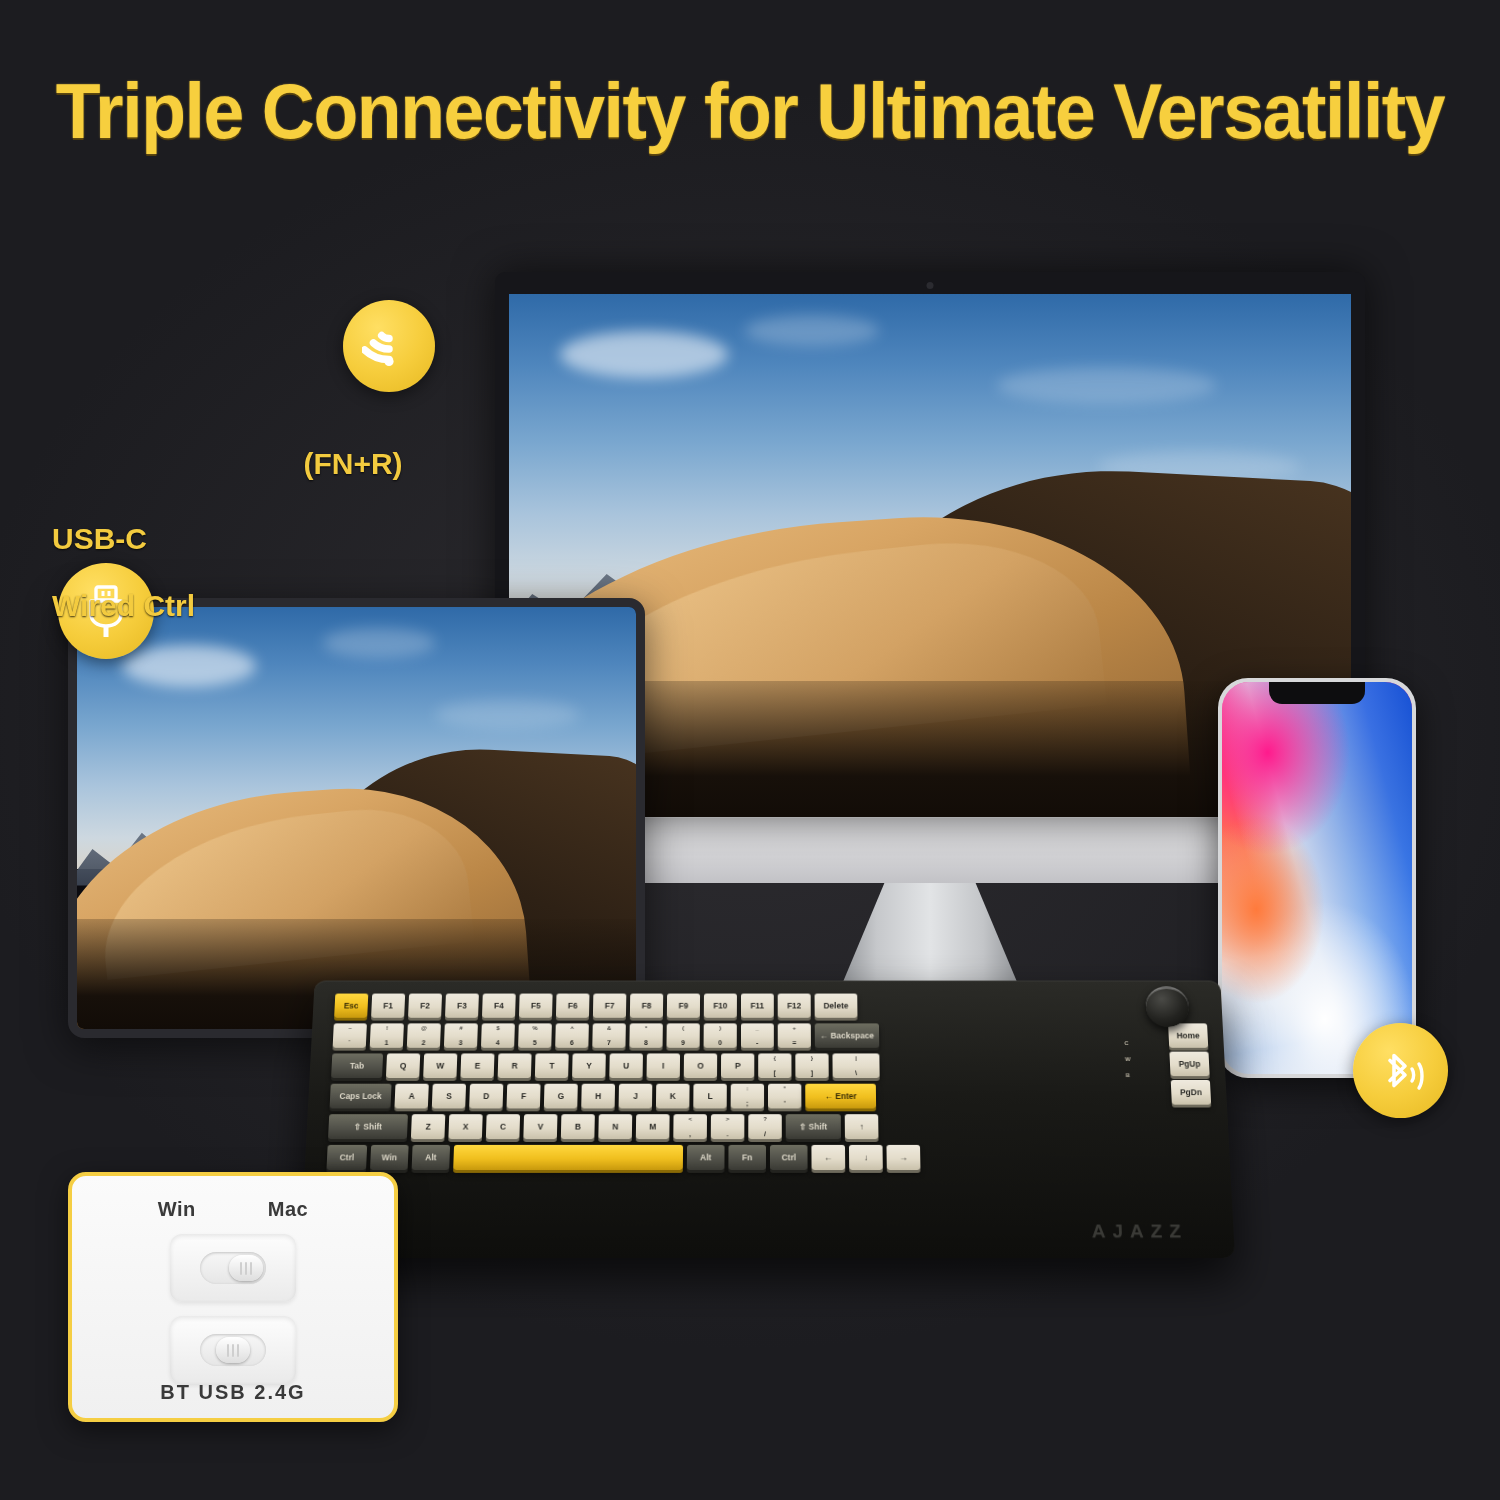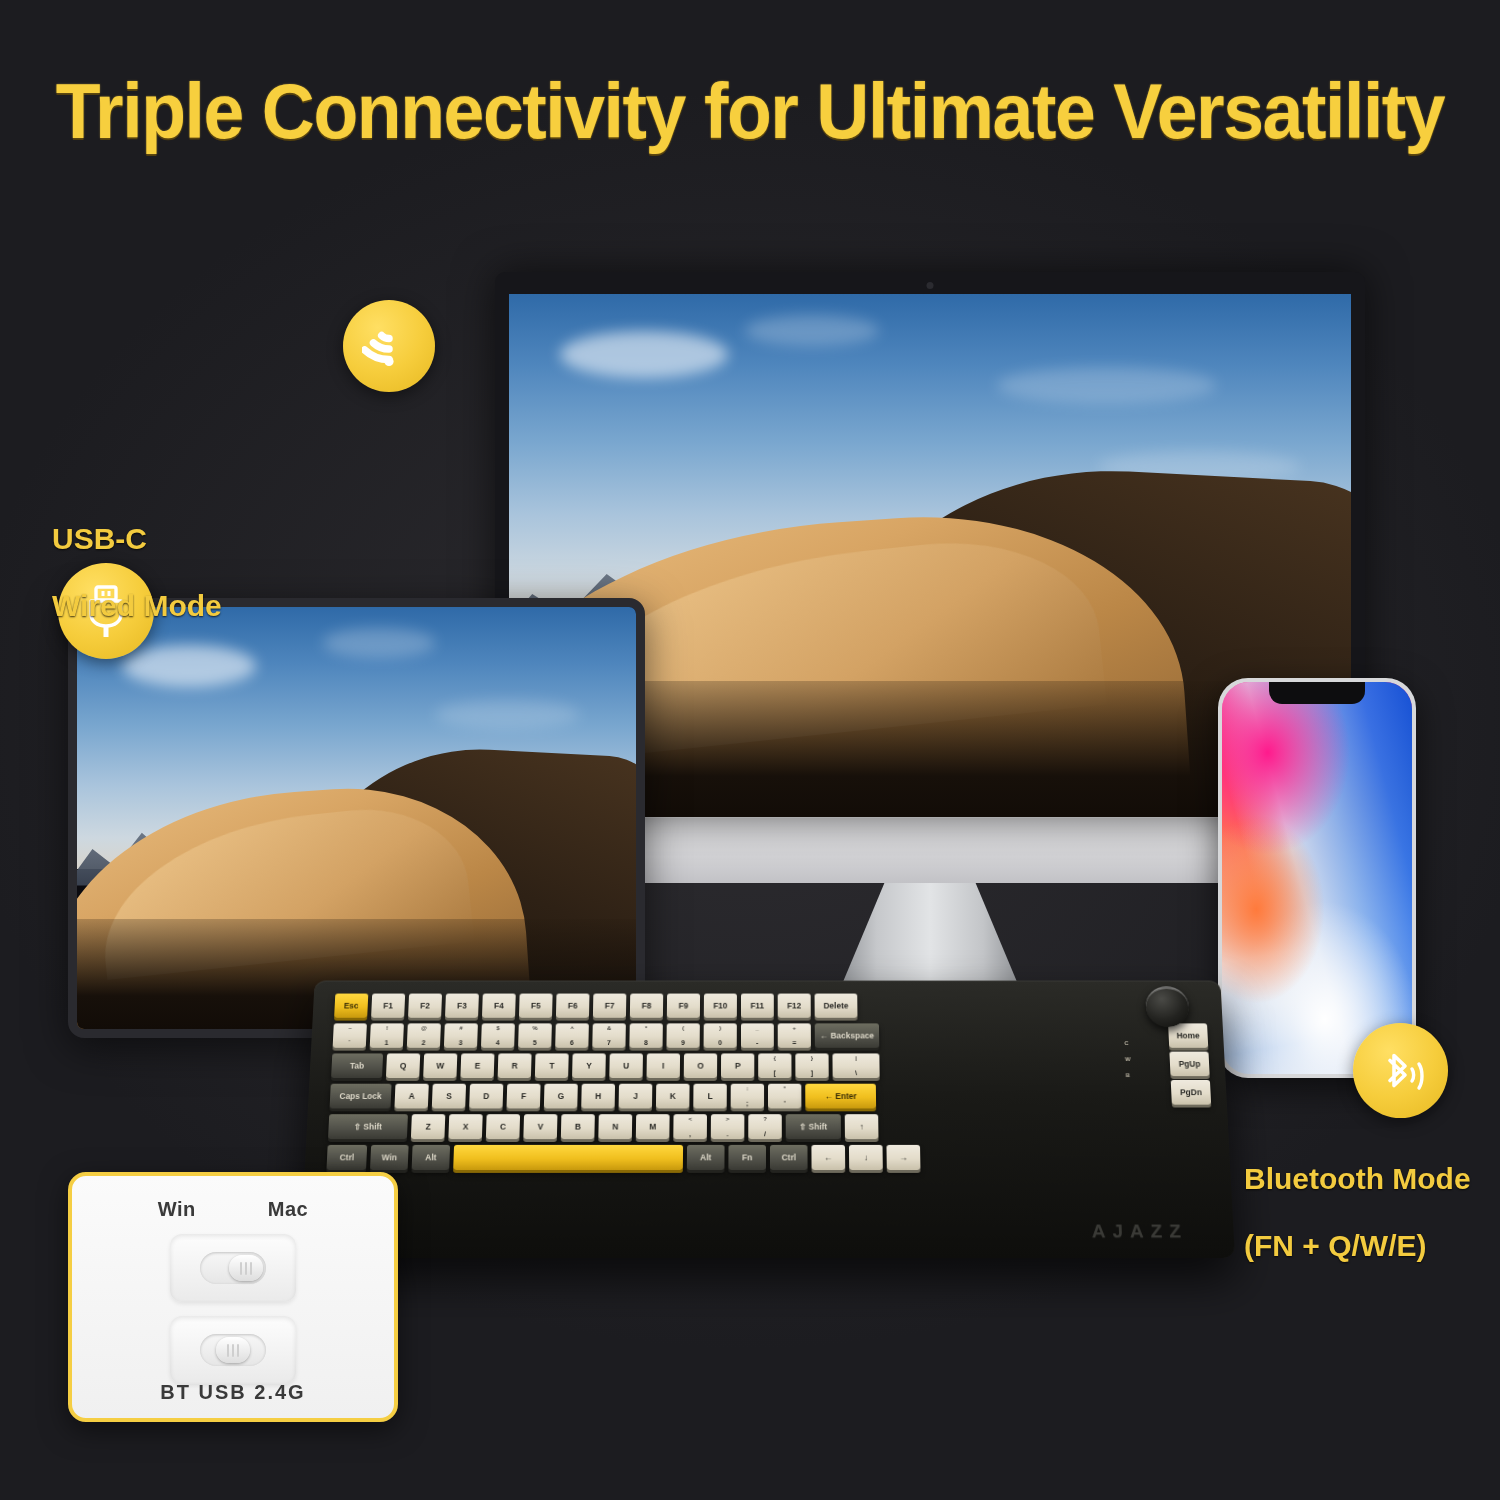--- a/index.html
+++ b/index.html
@@ -481,47 +481,44 @@
 
   <div class="badge" style="left:343px;top:300px;width:92px;height:92px;">
     <svg width="54" height="44" viewBox="0 0 54 44" aria-hidden="true">
       <path d="M27 8.5c9.4 0 17.9 3.6 24.3 9.6" fill="none" stroke="#fff" stroke-width="7.5" stroke-linecap="round" transform="rotate(180 27 22)"></path>
       <path d="M27 19c6 0 11.4 2.3 15.5 6.1" fill="none" stroke="#fff" stroke-width="7.5" stroke-linecap="round" transform="rotate(180 27 22)"></path>
       <path d="M27 29.5c2.8 0 5.4 1.1 7.3 2.9" fill="none" stroke="#fff" stroke-width="7.5" stroke-linecap="round" transform="rotate(180 27 22)"></path>
       <circle cx="27" cy="37.5" r="4.6" fill="#fff"></circle>
     </svg>
   </div>
   <div class="cap" style="left:203px;top:413px;width:300px;text-align:center;">
+    <div>(FN+R)</div>
   </div>
 
   <div class="badge" style="left:58px;top:563px;width:96px;height:96px;">
     <svg width="44" height="58" viewBox="0 0 44 58" aria-hidden="true">
       <rect x="12" y="5" width="20" height="13" rx="2" fill="none" stroke="#fff" stroke-width="3.4"></rect>
       <rect x="17.5" y="9" width="3" height="5" fill="#fff"></rect>
       <rect x="23.5" y="9" width="3" height="5" fill="#fff"></rect>
       <path d="M7 19h30v13c0 7-6 12-15 12S7 39 7 32V19z" fill="none" stroke="#fff" stroke-width="3.4" stroke-linejoin="round"></path>
       <rect x="19.5" y="44" width="5" height="11" fill="#fff"></rect>
     </svg>
   </div>
   <div class="cap" style="left:52px;top:488px;">
     <div>USB-C</div>
-    <div>Wired Mode</div>
+    <div>Wired Ctrl</div>
   </div>
 
   <div class="badge" style="left:1353px;top:1023px;width:95px;height:95px;">
     <svg width="58" height="54" viewBox="0 0 58 54" aria-hidden="true">
       <path d="M18 10.5 33 25 22 35.5V5.5L33 16 18 30.5" fill="none" stroke="#fff" stroke-width="3.6" stroke-linejoin="round" stroke-linecap="round" transform="translate(0,6)"></path>
       <path d="M40 19c2.2 3.2 2.2 8.8 0 12" fill="none" stroke="#fff" stroke-width="3.4" stroke-linecap="round" transform="translate(0,6)"></path>
       <path d="M47 14c4 6.2 4 17.8 0 24" fill="none" stroke="#fff" stroke-width="3.4" stroke-linecap="round" transform="translate(0,6)"></path>
     </svg>
   </div>
-  <div class="cap" style="left:1244px;top:1128px;">
-    <div>Bluetooth Mode</div>
-    <div>(FN + Q/W/E)</div>
-  </div>
 
   <div class="swcard">
     <div class="sw-row-top">
       <span>Win</span>
       <span>Mac</span>
     </div>
 
     <div class="swbox one">
       <div class="swtrack">
         <div class="swnub pos-right">

